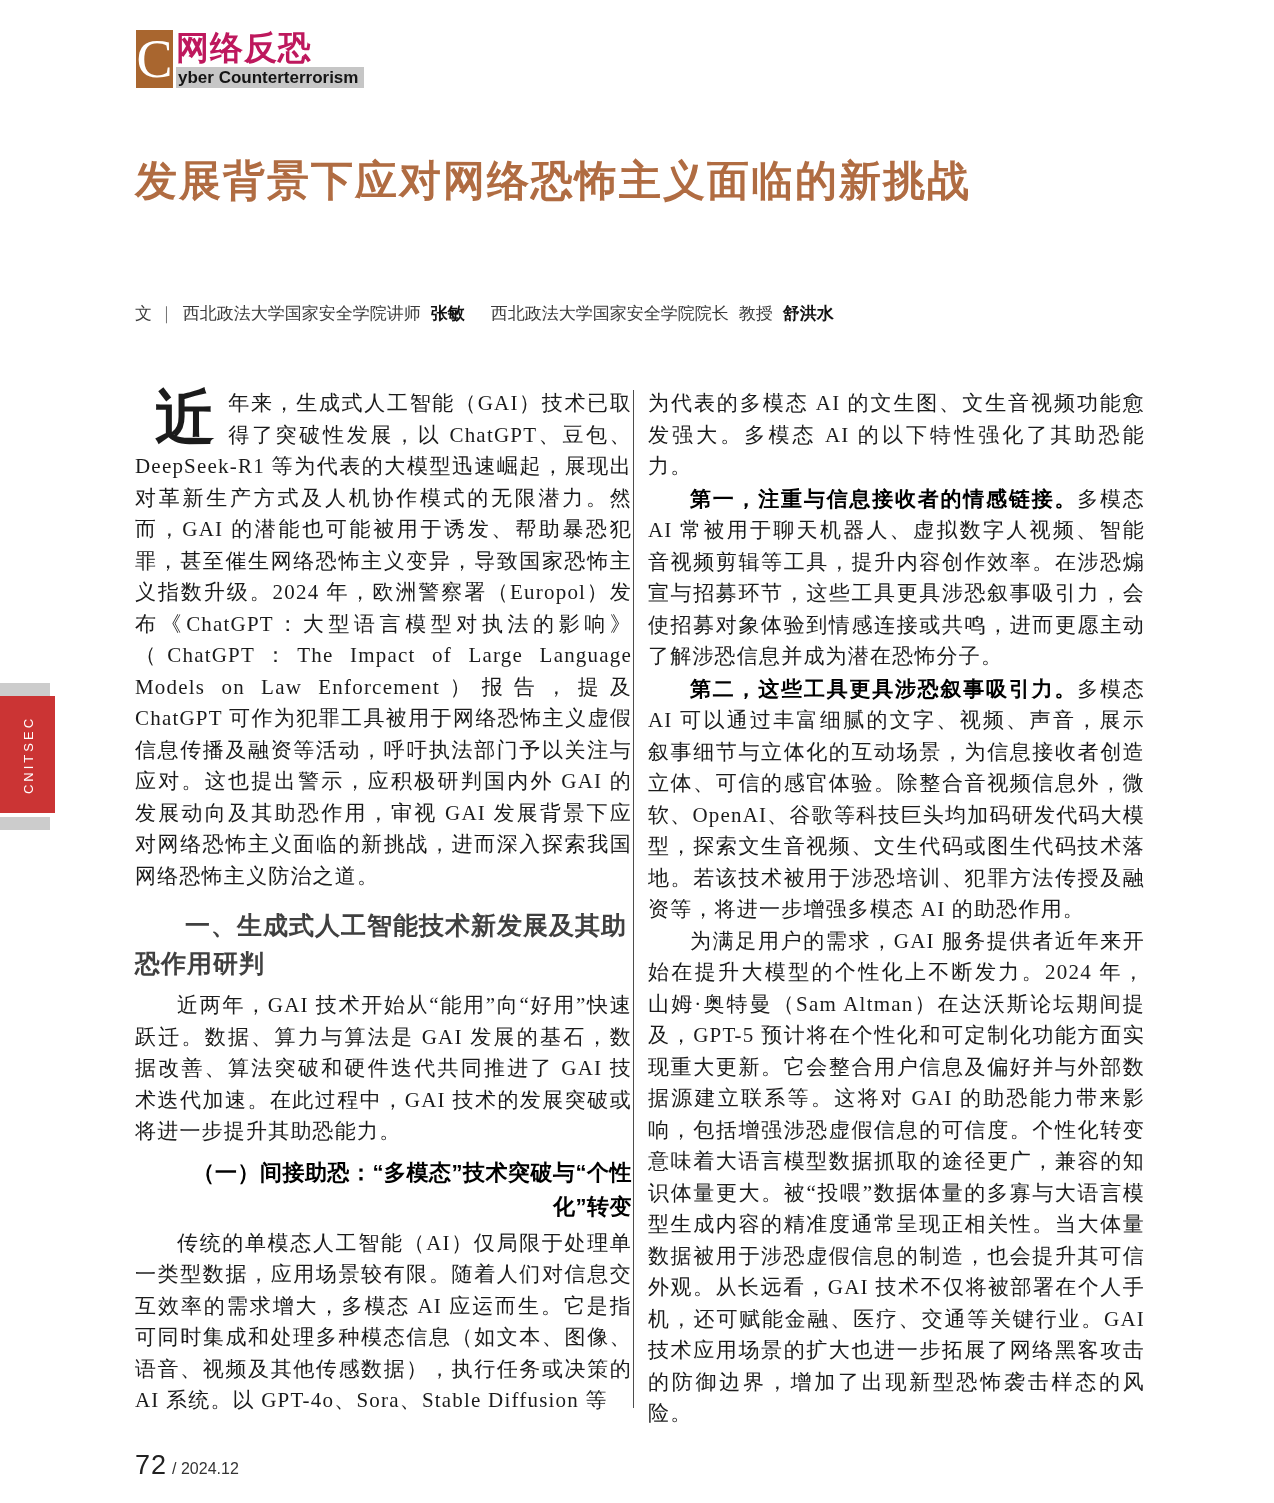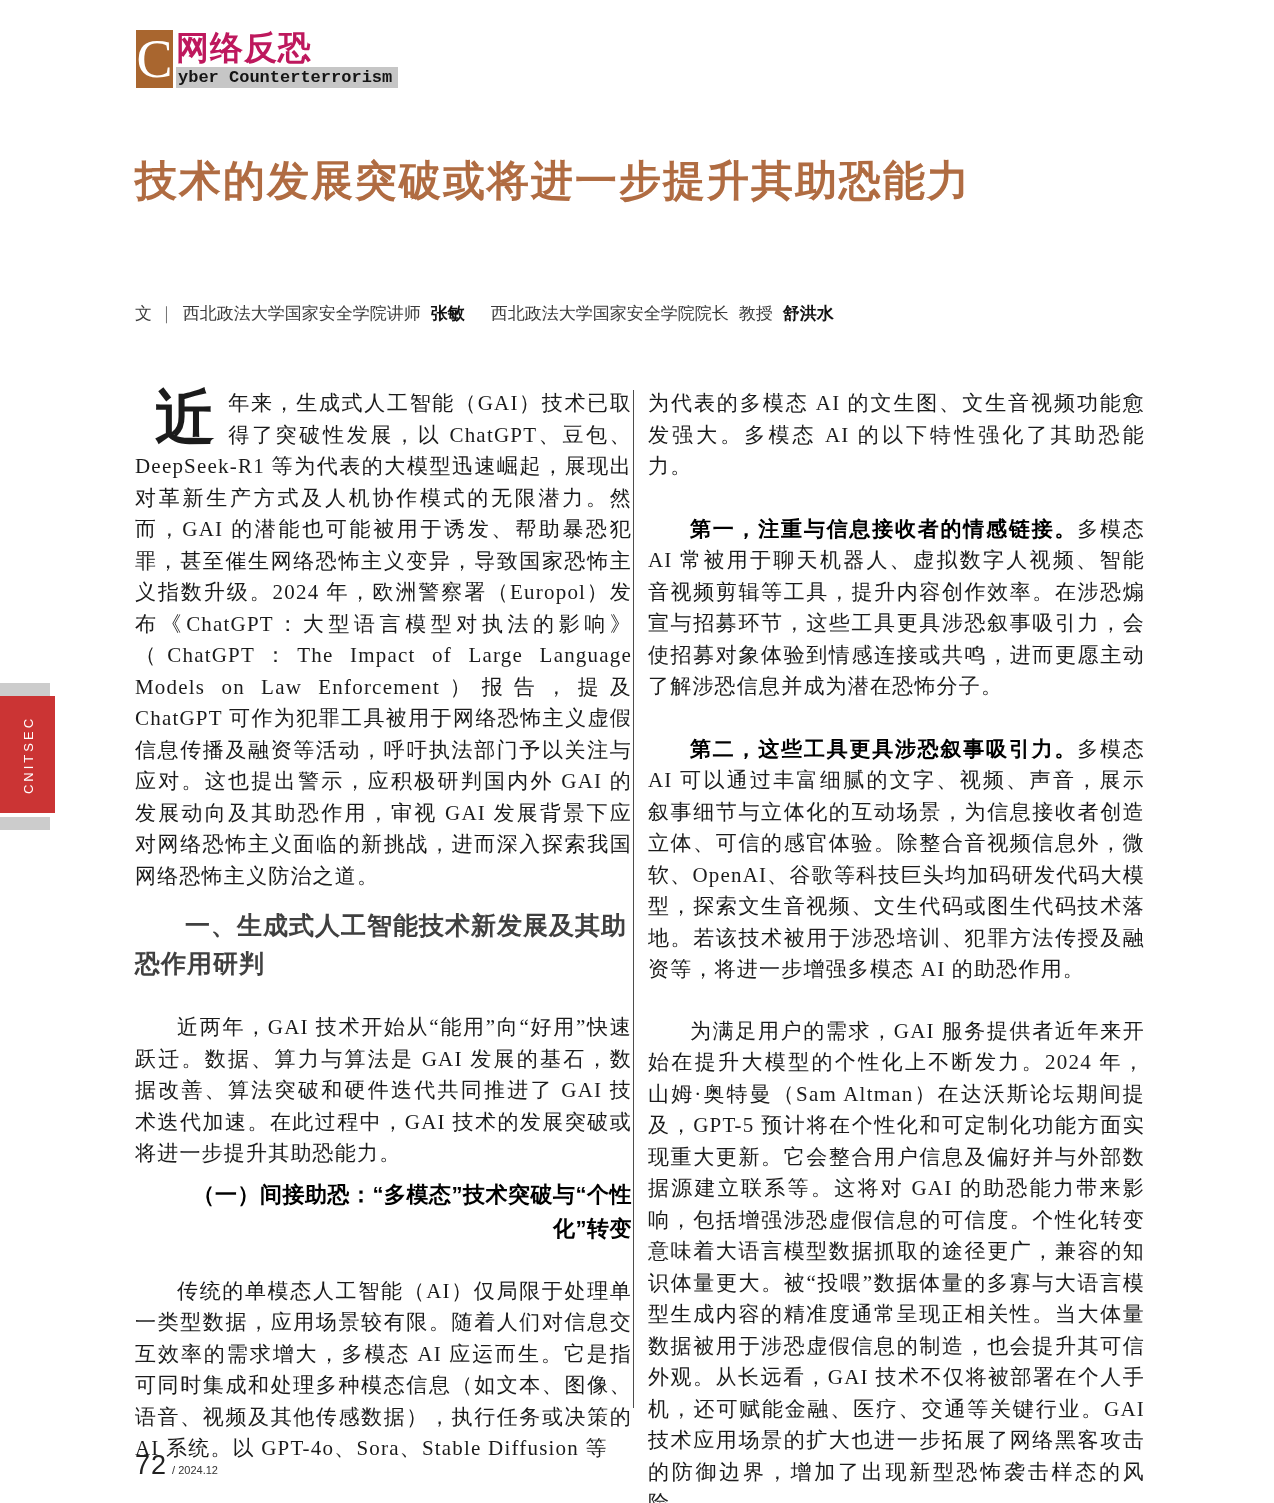--- a/index.html
+++ b/index.html
@@ -21,21 +21,21 @@
     font-family:"Liberation Serif","DejaVu Serif",serif;
     font-size:54px;line-height:58px;color:#ffffff;font-weight:400;
   }
   .logo-right{margin-left:3px;}
   .logo-cn{
     font-family:"Liberation Sans","DejaVu Sans",sans-serif;
     font-weight:700;font-size:33px;line-height:36px;color:#be185d;letter-spacing:1px;
   }
   .logo-en{
     margin-top:1px;background:#c6c6c6;color:#141414;
-    font-family:Liberation Mono, monospace;font-weight:700;
+    font-family:Liberation Sans, sans-serif;font-weight:700;
     font-size:17px;line-height:21px;padding:0 6px 0 2px;display:inline-block;
   }
 
   
   .spine{position:absolute;left:0;}
   .spine-gray-top{top:683px;width:50px;height:13px;background:#cccccc;}
   .spine-red{top:696px;width:55px;height:117px;background:#cb3434;}
   .spine-gray-bottom{top:817px;width:50px;height:13px;background:#cccccc;}
   .spine-text{
     position:absolute;top:50%;left:50%;
@@ -64,21 +64,21 @@
 
   
   .col{
     position:absolute;top:388px;width:497px;
     font-size:21px;line-height:31.5px;letter-spacing:1.2px;
     text-align:justify;
   }
   .col-left{left:135px;}
   .col-right{left:648px;}
   .col p{margin:0;}
-  .col p.indent{text-indent:2em;margin-top:30px;}
+  .col p.indent{text-indent:2em;}
   .divider{
     position:absolute;left:633px;top:390px;height:1018px;
     border-left:1px solid #4d4d4d;
   }
 
   .dropcap{
     float:left;
     font-size:60px;line-height:54px;
     font-weight:700;
     margin:3px 12px 0 20px;
@@ -102,21 +102,21 @@
     font-family:"Liberation Sans","DejaVu Sans",sans-serif;
     font-weight:700;color:#000;
   }
 
   
   .page-footer{
     position:absolute;left:135px;top:1450px;
     font-family:"Liberation Sans","DejaVu Sans",sans-serif;color:#222;
   }
   .page-num{font-size:27px;font-weight:500;letter-spacing:1px;}
-  .issue{font-size:11px;margin-left:5px;color:#333;text-align:center;}
+  .issue{font-size:16px;margin-left:5px;color:#333;text-align:center;}
 </style>
 </head>
 <body>
 
 <div class="page">
 
   <header class="logo">
     <div class="logo-box">
       <span>C</span>
     </div>
@@ -126,21 +126,21 @@
     </div>
   </header>
 
   <div class="spine spine-gray-top"></div>
   <div class="spine spine-red">
     <span class="spine-text">CNITSEC</span>
   </div>
   <div class="spine spine-gray-bottom"></div>
 
   <h1 class="article-title">
-    <span>技术的发展突破或将进一步提升其助恐能力</span>
+    <span>发展背景下应对网络恐怖主义面临的新挑战</span>
   </h1>
 
   <div class="byline">
     <span>文</span><span class="sep">｜</span><span class="affil">西北政法大学国家安全学院讲师</span><span class="author">张敏</span><span class="affil">西北政法大学国家安全学院院长 教授</span><span class="author">舒洪水</span>
   </div>
 
   <div class="col col-left">
     <p class="intro"><span class="dropcap">近</span><span>年来，生成式人工智能（GAI）技术已取得了突破性发展，以 ChatGPT、豆包、DeepSeek-R1 等为代表的大模型迅速崛起，展现出对革新生产方式及人机协作模式的无限潜力。然而，GAI 的潜能也可能被用于诱发、帮助暴恐犯罪，甚至催生网络恐怖主义变异，导致国家恐怖主义指数升级。2024 年，欧洲警察署（Europol）发布《ChatGPT：大型语言模型对执法的影响》（ChatGPT：The Impact of Large Language Models on Law Enforcement）报告，提及 ChatGPT 可作为犯罪工具被用于网络恐怖主义虚假信息传播及融资等活动，呼吁执法部门予以关注与应对。这也提出警示，应积极研判国内外 GAI 的发展动向及其助恐作用，审视 GAI 发展背景下应对网络恐怖主义面临的新挑战，进而深入探索我国网络恐怖主义防治之道。</span></p>
     <h2>一、生成式人工智能技术新发展及其助恐作用研判</h2>
     <p class="indent">近两年，GAI 技术开始从“能用”向“好用”快速跃迁。数据、算力与算法是 GAI 发展的基石，数据改善、算法突破和硬件迭代共同推进了 GAI 技术迭代加速。在此过程中，GAI 技术的发展突破或将进一步提升其助恐能力。</p>

